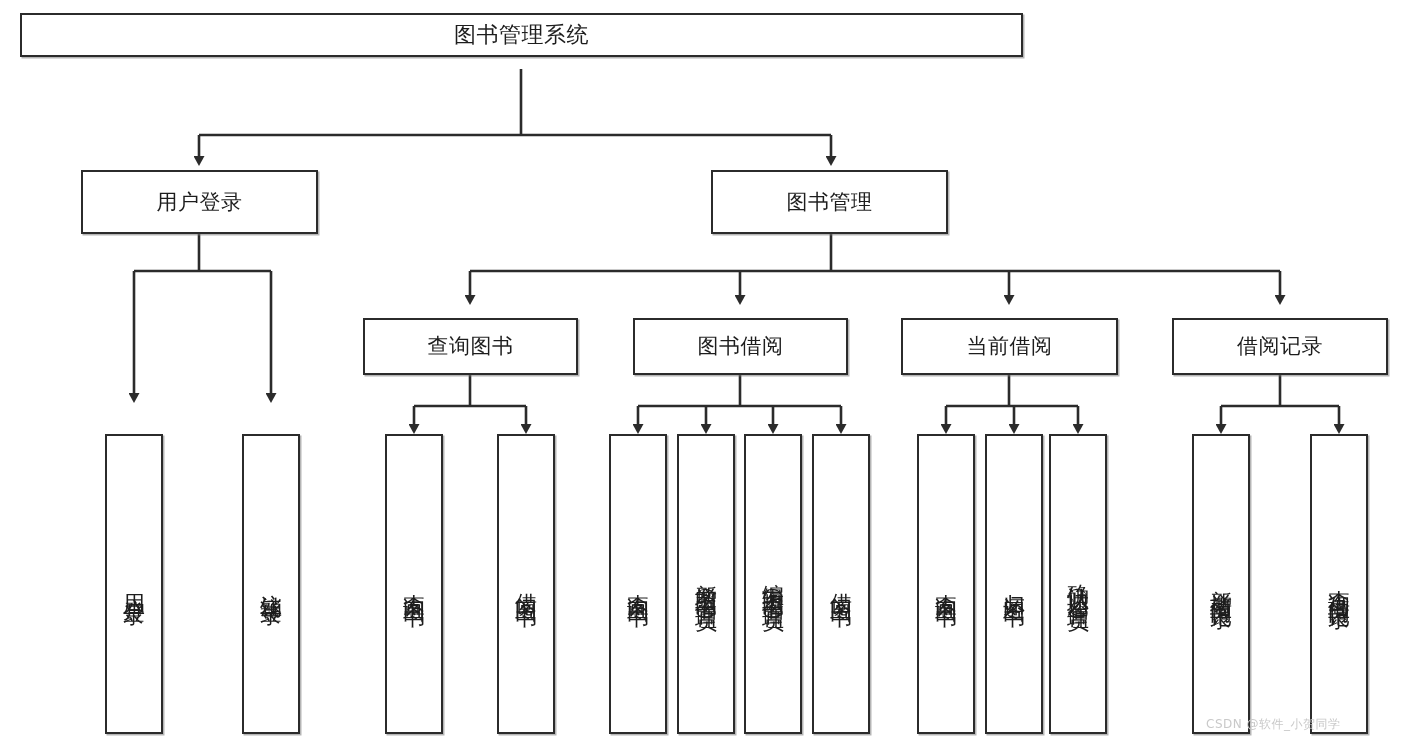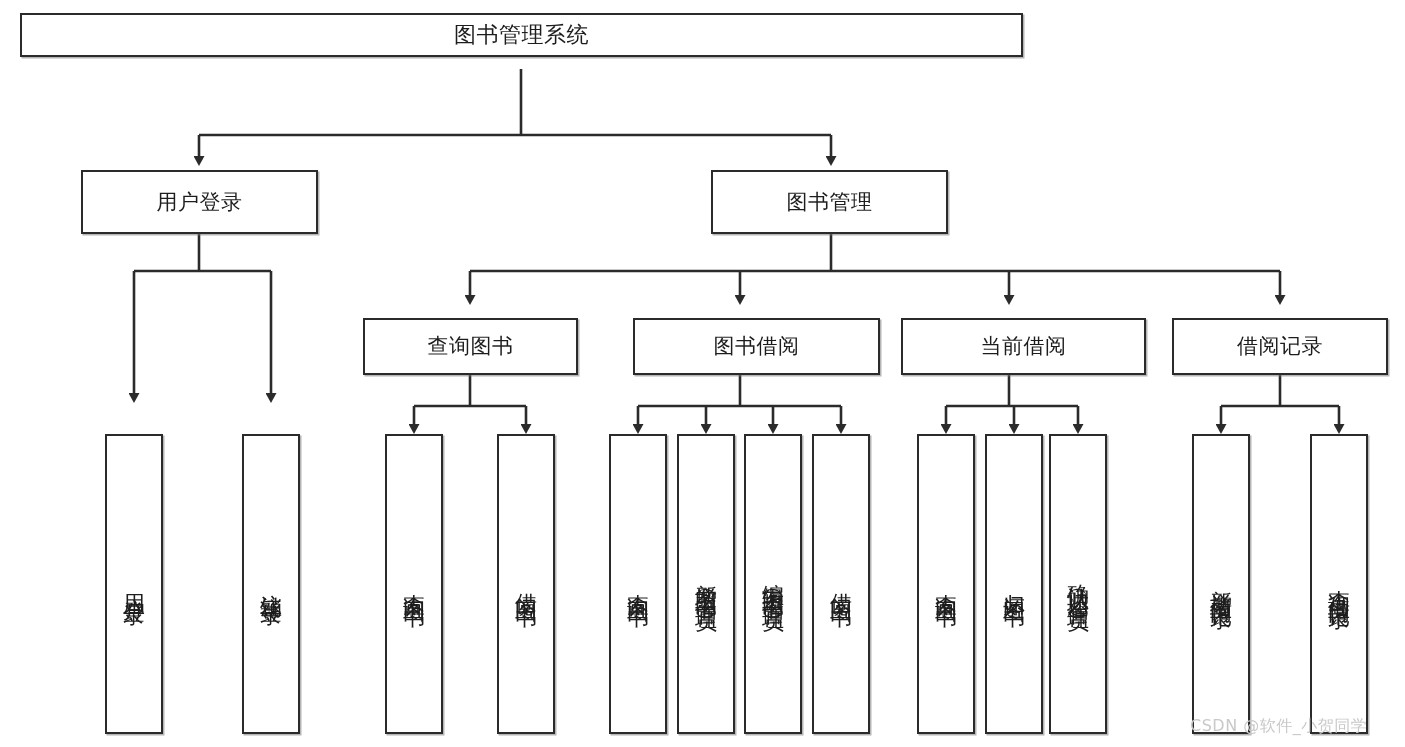--- a/index.html
+++ b/index.html
@@ -57,25 +57,26 @@
   .node.vert .lbl {
     writing-mode: vertical-rl;
     text-orientation: upright;
     font-size: 22px;
     letter-spacing: 4px;
     line-height: 1;
     white-space: nowrap;
   }
   .watermark {
     position: absolute;
-    font-size: 16px;
+    font-size: 12px;
     color: #c9c9c9;
     white-space: nowrap;
     letter-spacing: 0.5px;
     pointer-events: none;
+    margin-left: 16px;
   }
 </style>
 </head>
 <body>
 
 <div id="canvas">
 
   <svg id="wires" viewBox="0 0 1405 747">
     <defs>
       <marker id="arrow" markerWidth="10" markerHeight="11" refX="1" refY="5.5" orient="auto" markerUnits="userSpaceOnUse">
@@ -134,24 +135,24 @@
   <div class="node horiz" style="left:81px; top:170px; width:237px; height:64px;">
     <span class="lbl">用户登录</span>
   </div>
   <div class="node horiz" style="left:711px; top:170px; width:237px; height:64px;">
     <span class="lbl">图书管理</span>
   </div>
 
   <div class="node horiz" style="left:363px; top:318px; width:215px; height:57px;">
     <span class="lbl">查询图书</span>
   </div>
-  <div class="node horiz" style="left:633px; top:318px; width:247px; height:57px;">
+  <div class="node horiz" style="left:633px; top:318px; width:215px; height:57px;">
     <span class="lbl">图书借阅</span>
   </div>
-  <div class="node horiz" style="left:901px; top:318px; width:245px; height:57px;">
+  <div class="node horiz" style="left:901px; top:318px; width:217px; height:57px;">
     <span class="lbl">当前借阅</span>
   </div>
   <div class="node horiz" style="left:1172px; top:318px; width:216px; height:57px;">
     <span class="lbl">借阅记录</span>
   </div>
 
   <div class="node vert" style="left:105px; top:434px; width:58px; height:300px;">
     <span class="lbl">用户登录</span>
   </div>
   <div class="node vert" style="left:242px; top:434px; width:58px; height:300px;">

